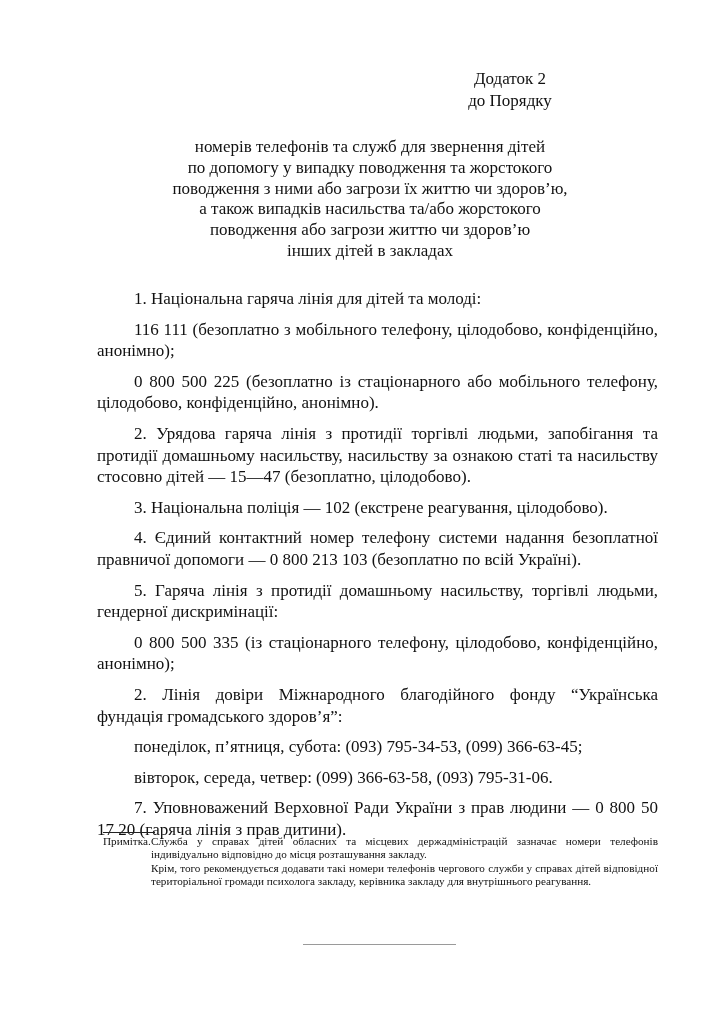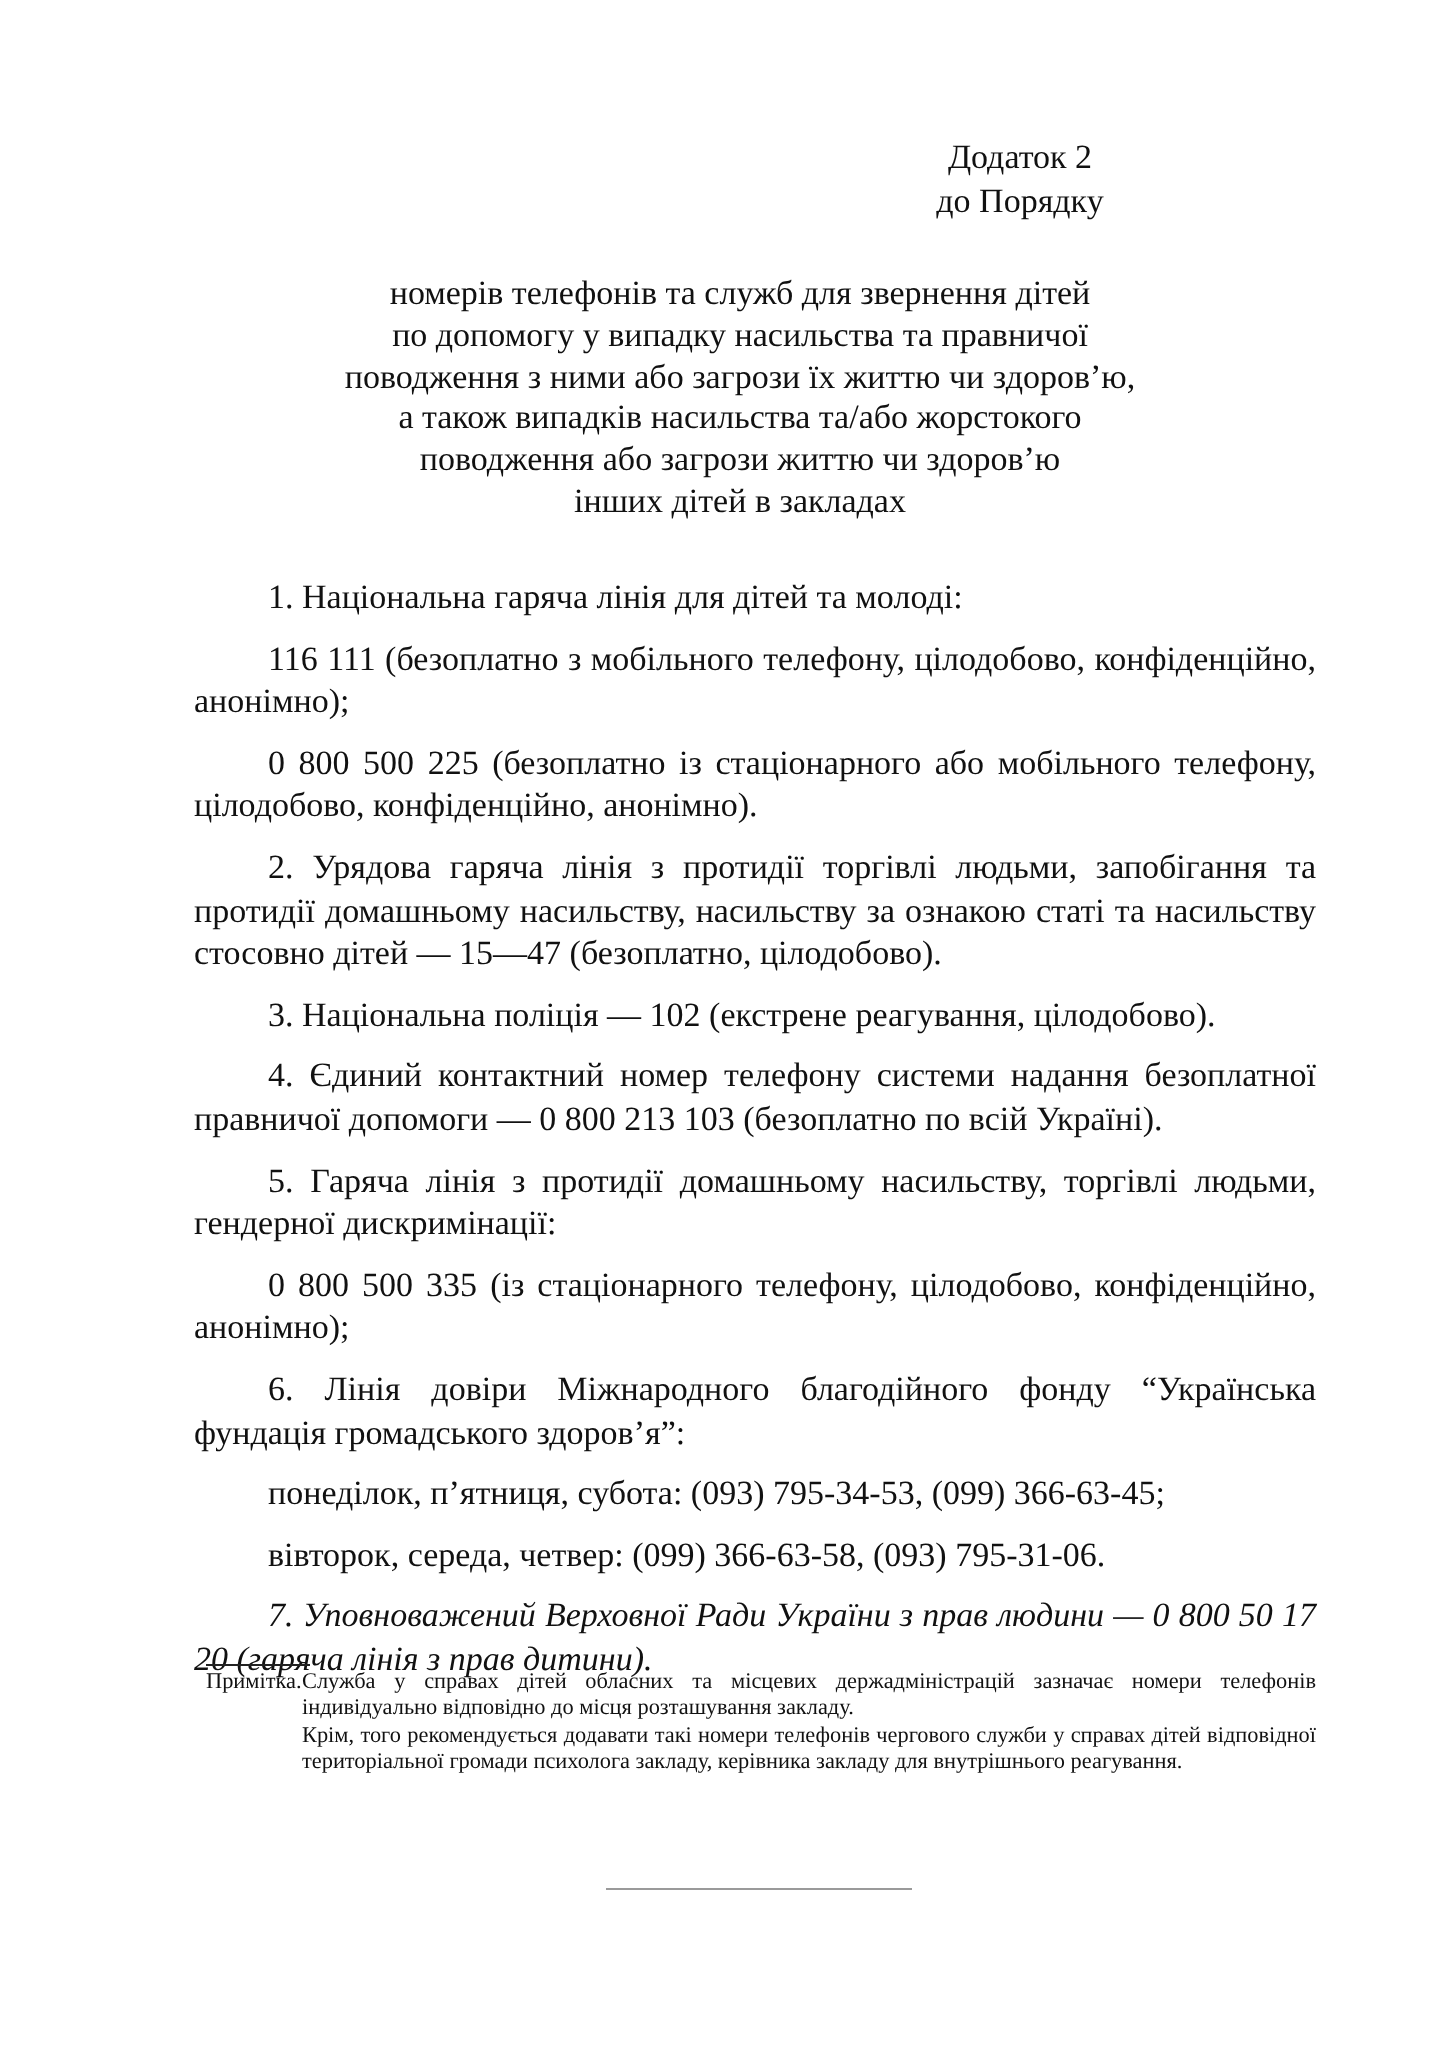--- a/index.html
+++ b/index.html
@@ -2,58 +2,58 @@
 <html><head>
   <meta charset="utf-8">
   <style>
     html, body { margin: 0; padding: 0; background: #ffffff; }
     body { width: 724px; height: 1024px; position: relative; overflow: hidden; color: #111; font-family: "Liberation Serif", serif; }
     .page { position: absolute; left: 0; top: 0; width: 724px; height: 1024px; background: #fff; }
     .appendix { position: absolute; left: 440px; top: 68px; width: 140px; text-align: center; font-size: 17px; line-height: 22px; }
     .title { position: absolute; left: 150px; top: 137px; width: 440px; text-align: center; font-size: 17px; line-height: 20.8px; }
     .body { position: absolute; left: 97px; top: 288px; width: 561px; font-size: 17px; line-height: 21.6px; }
     .p { text-align: justify; text-indent: 37px; margin: 0 0 9px 0; }
-    .p.last { margin-bottom: 16px; font-style: italic; }
+    .p.last { margin-bottom: 16px; }
     .note-rule { position: absolute; left: 103px; top: 832px; width: 52px; border-top: 1px solid #222; }
     .note { position: absolute; left: 103px; top: 835px; width: 555px; font-size: 11.2px; line-height: 13.4px; font-family: "Liberation Serif", serif; }
     .note-row { display: flex; justify-content: center; }
     .note-label { width: 48px; flex: none; }
     .note-text { flex: 1; text-align: justify; }
     .note-text p { margin: 0; }
     .end-rule { position: absolute; left: 303px; top: 944px; width: 153px; border-top: 1px solid #9a9a9a; }
   </style>
 </head>
 <body>
 
 <div class="page">
 
   <div class="appendix">
     <div>Додаток 2</div>
     <div>до Порядку</div>
   </div>
 
   <div class="title">
     <div>номерів телефонів та служб для звернення дітей</div>
-    <div>по допомогу у випадку насильства та  правничої</div>
+    <div>по допомогу у випадку поводження та  жорстокого</div>
     <div>поводження з ними або загрози їх життю чи здоров’ю,</div>
     <div>а також  випадків насильства та/або жорстокого</div>
     <div>поводження або загрози життю чи здоров’ю</div>
     <div>інших дітей в закладах</div>
   </div>
 
   <div class="body">
     <p class="p">1. Національна гаряча лінія для дітей та молоді:</p>
     <p class="p">116 111 (безоплатно з мобільного телефону, цілодобово, конфіденційно, анонімно);</p>
     <p class="p">0 800 500 225 (безоплатно із стаціонарного або мобільного телефону, цілодобово, конфіденційно, анонімно).</p>
     <p class="p">2. Урядова гаряча лінія з протидії торгівлі людьми, запобігання та протидії домашньому насильству, насильству за ознакою статі та насильству стосовно дітей — 15—47 (безоплатно, цілодобово).</p>
     <p class="p">3. Національна поліція — 102 (екстрене реагування, цілодобово).</p>
     <p class="p">4. Єдиний контактний номер телефону системи надання безоплатної правничої допомоги — 0 800 213 103 (безоплатно по всій Україні).</p>
     <p class="p">5. Гаряча лінія з протидії домашньому насильству, торгівлі людьми, гендерної дискримінації:</p>
     <p class="p">0 800 500 335 (із стаціонарного телефону, цілодобово, конфіденційно, анонімно);</p>
-    <p class="p">6. Лінія довіри Міжнародного благодійного фонду “Українська фундація громадського здоров’я”:</p>
+    <p class="p">2. Лінія довіри Міжнародного благодійного фонду “Українська фундація громадського здоров’я”:</p>
     <p class="p">понеділок, п’ятниця, субота: (093) 795-34-53, (099) 366-63-45;</p>
     <p class="p">вівторок, середа, четвер: (099) 366-63-58, (093) 795-31-06.</p>
     <p class="p last">7. Уповноважений Верховної Ради України з прав людини — 0 800 50 17 20 (гаряча лінія з прав дитини).</p>
   </div>
 
   <div class="note-rule"></div>
 
   <div class="note">
     <div class="note-row">
       <div class="note-label">Примітка.</div>

